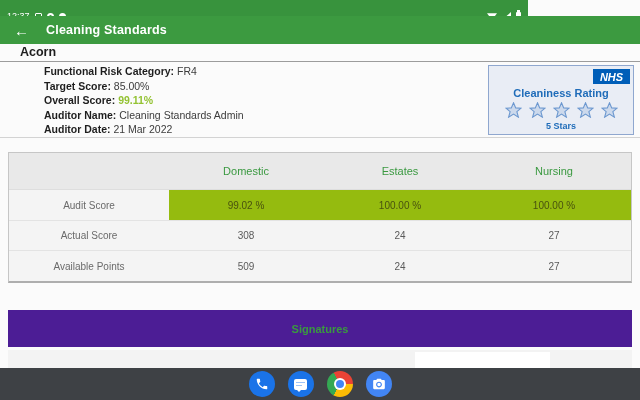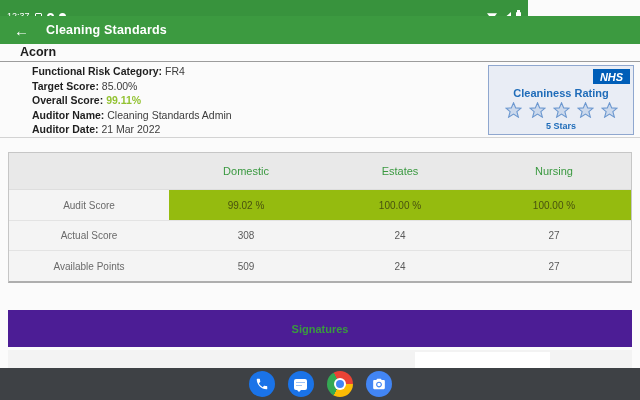--- a/index.html
+++ b/index.html
@@ -24,21 +24,21 @@
   .app-bar { position:absolute; top:16px; left:0; width:640px; height:28px; background:#3c9a40;
     display:flex; align-items:center; }
   .back-btn { color:#fff; font-size:15px; margin-left:14px; cursor:pointer; line-height:1; }
   .app-title { color:#fff; font-size:12.5px; font-weight:bold; margin-left:17px; letter-spacing:.2px; }
 
   
   .site-title { position:absolute; top:44px; left:0; width:640px; height:18px; line-height:17px;
     padding-left:20px; font-size:12.5px; font-weight:bold; color:#1d1d1d; border-bottom:1px solid #9c9c9c; }
 
   
-  .info-list { position:absolute; top:64px; left:0; width:380px;padding-left:24px; }
+  .info-list { position:absolute; top:64px; left:12px; width:380px;padding-left:24px; }
   .info-row { height:14.6px; line-height:14.6px; padding-left:8px; font-size:10.5px; color:#3c3c3c; white-space:nowrap; }
   .info-row .lbl { font-weight:bold; color:#1e1e1e; }
   .value-green { color:#93c232; font-weight:bold; }
   .divider { position:absolute; top:137px; left:0; width:640px; height:1px; background:#d3d3d3; }
 
   
   .nhs-card { position:absolute; left:488px; top:65px; width:146px; height:70px;
     background:#e9edf5; border:1px solid #8fa7cf; }
   .nhs-logo { position:absolute; top:3px; right:3px; width:37px; height:15px; background:#005eb8;
     color:#fff; font-size:11px; font-weight:bold; font-style:italic; display:flex; align-items:center; justify-content:center; }

